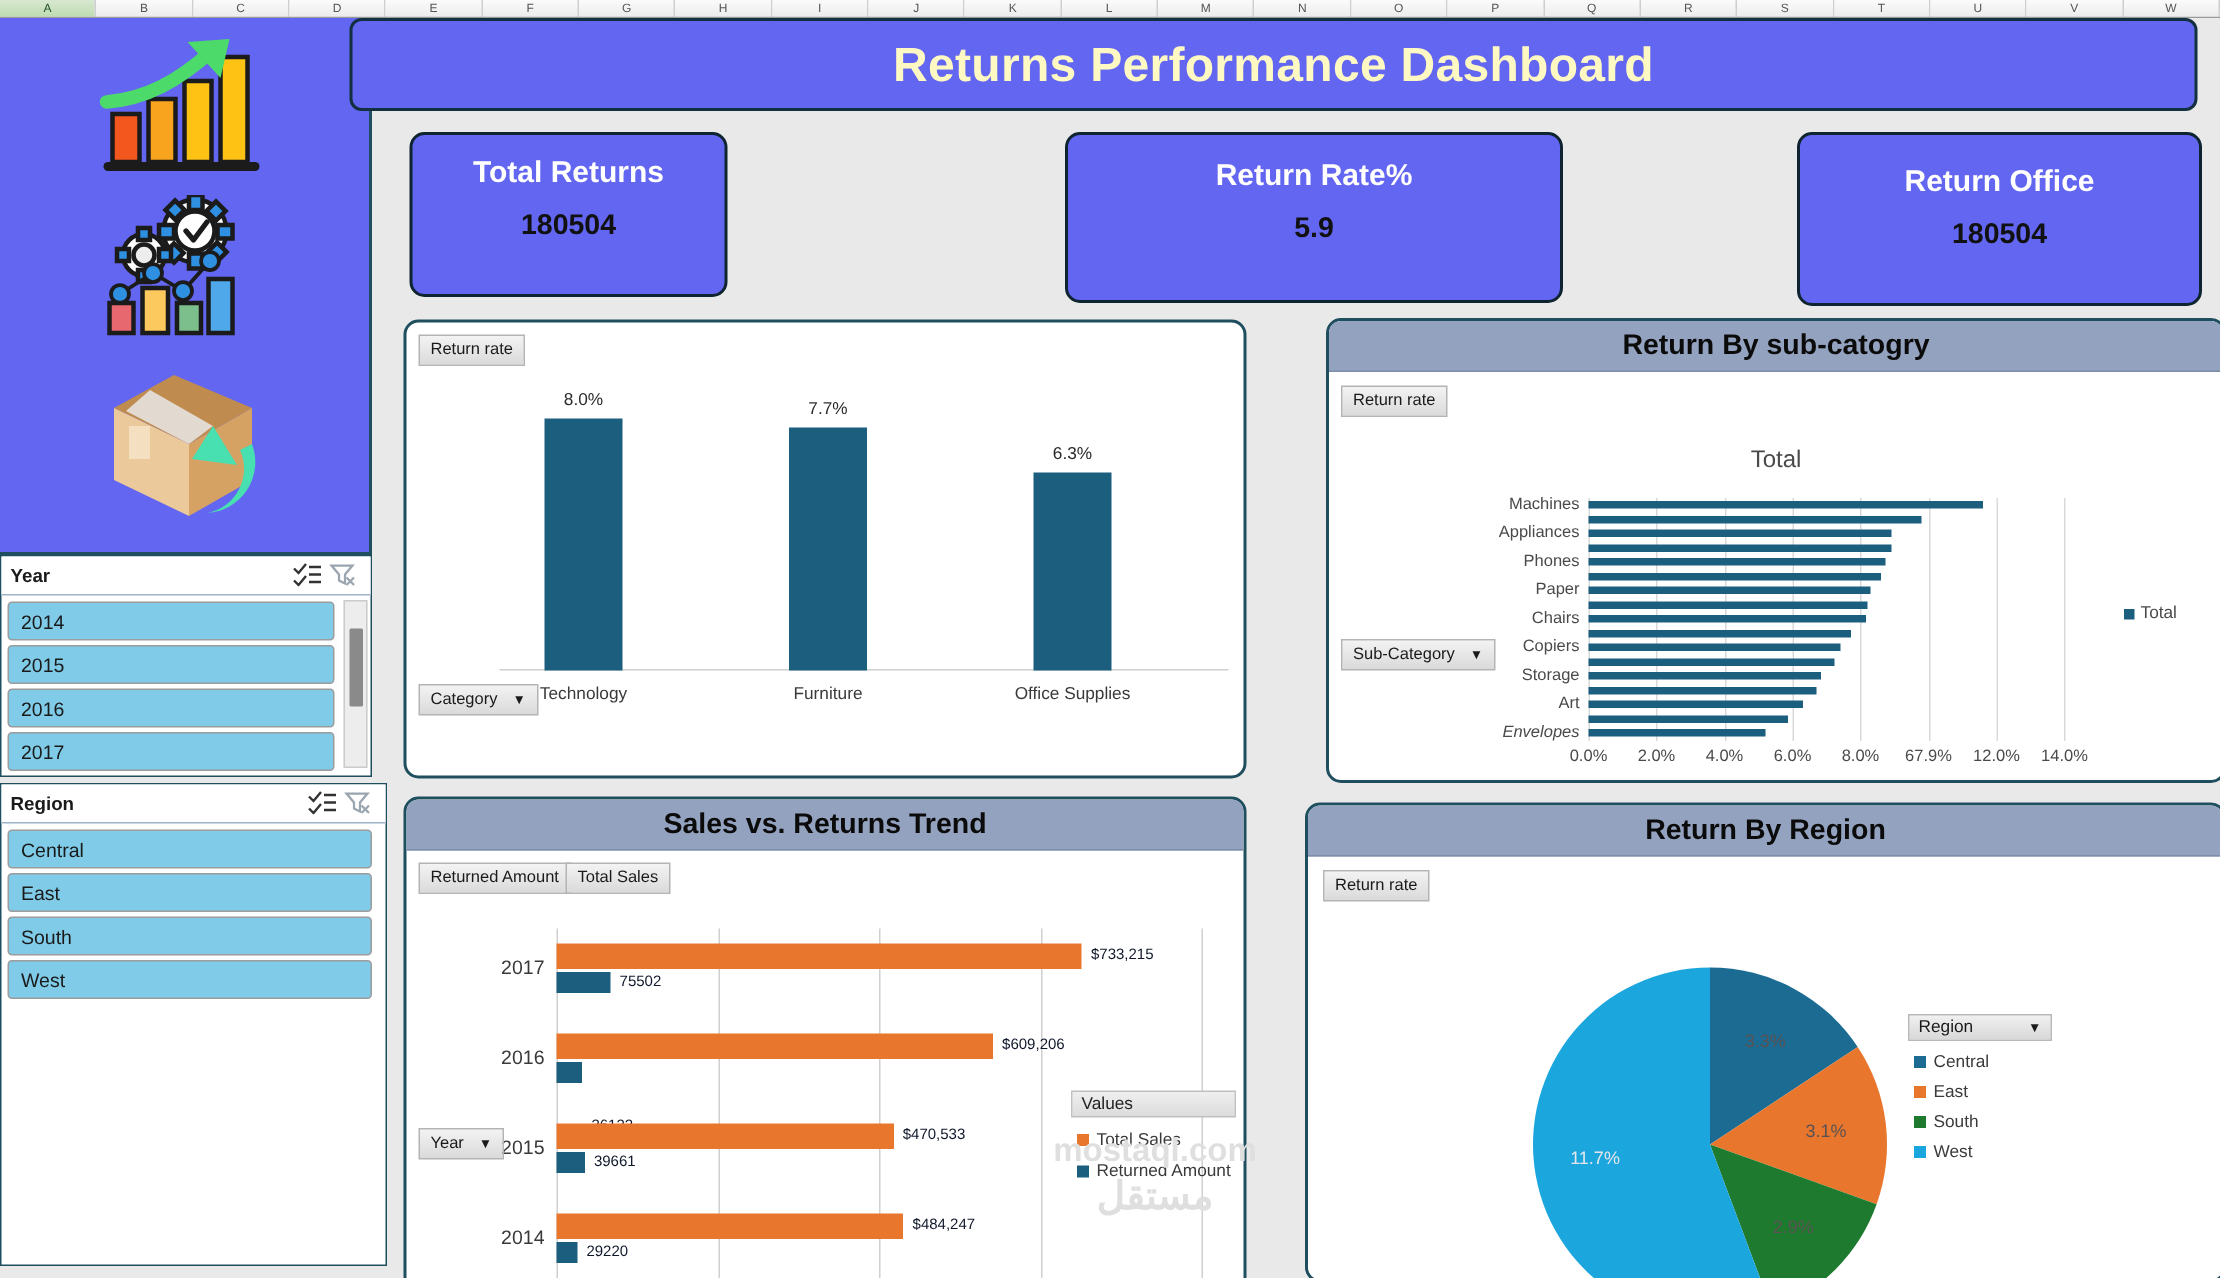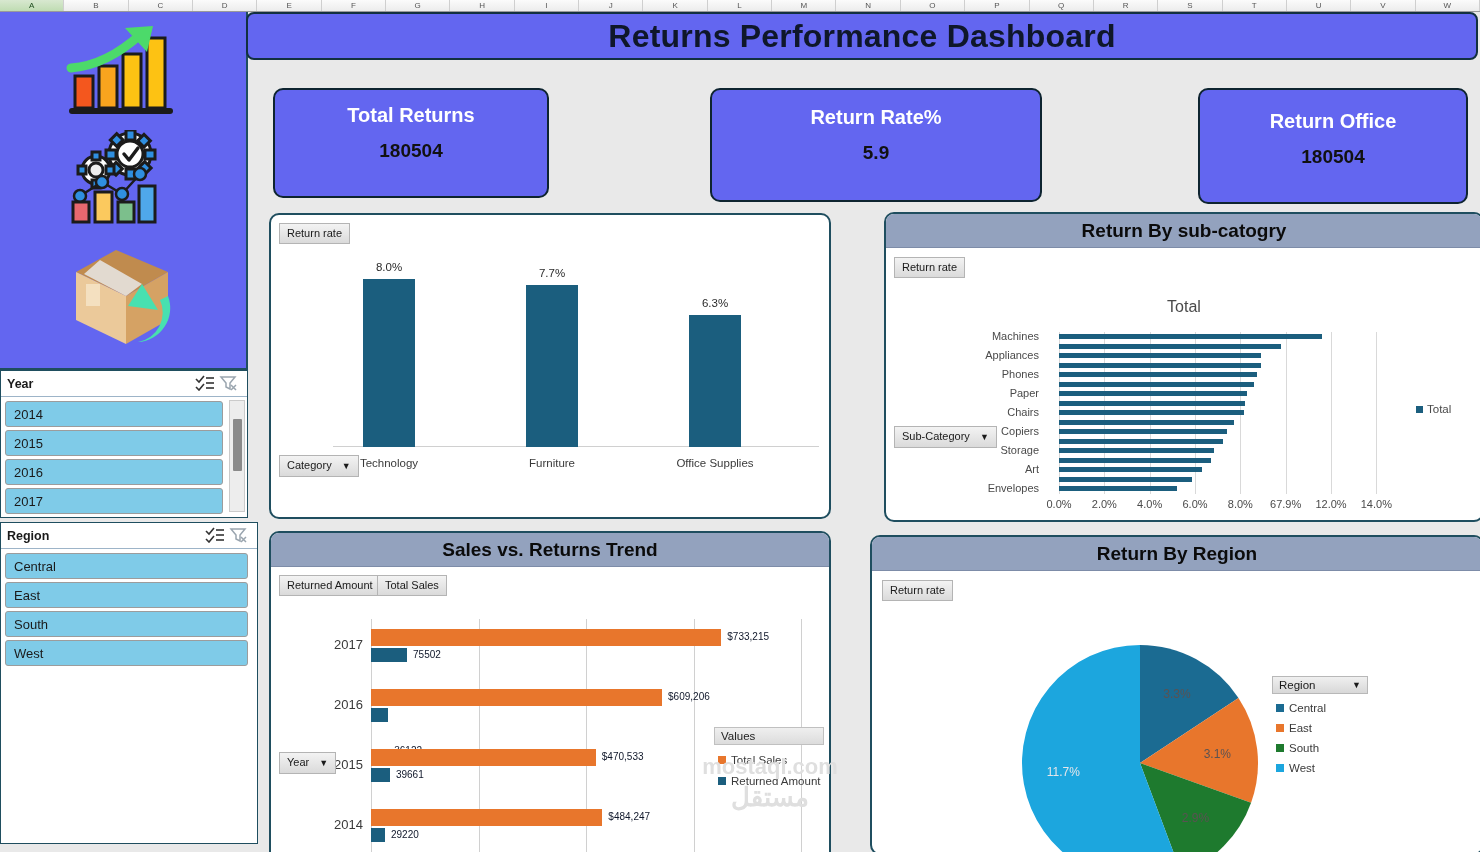--- a/index.html
+++ b/index.html
@@ -61,37 +61,37 @@
     position: absolute; right: 2px; top: 3px; width: 16px; height: 112px;
     background: #EDEDED; border: 1px solid #CBCBCB;
   }
   .slicer-thumb {
     position: absolute; left: 3px; top: 18px; width: 9px; height: 52px;
     background: #8A8A8A; border-radius: 1px;
   }
 
   
   .dash-title {
-    position: absolute; left: 246px; top: 12px; width: 1232px; height: 48px;
+    position: absolute; left: 233px; top: 12px; width: 1232px; height: 62px;
     background: #6366F0; border: 2px solid #123040; border-radius: 8px;
     display: flex; align-items: center; justify-content: center;
-    color: #0f172a; font-size: 32px; font-weight: bold;
+    color: #fef9c3; font-size: 32px; font-weight: bold;
     letter-spacing: 0.2px;
   }
 
   
   .kpi {
     position: absolute; background: #6366F0;
     border: 2px solid #0E2430; border-radius: 10px;
     display: flex; flex-direction: column; align-items: center;
     justify-content: flex-start; padding-top: 14px;
   }
   .kpi-label { color: #fff; font-size: 20px; font-weight: bold; }
   .kpi-value { color: #111; font-size: 19px; font-weight: bold; margin-top: 13px; }
-  .kpi-1 { left: 273px; top: 88px;  width: 276px; height: 110px; }
+  .kpi-1 { left: 273px; top: 88px;  width: 212px; height: 110px; }
   .kpi-2 { left: 710px; top: 88px;  width: 332px; height: 114px; padding-top: 16px;}
   .kpi-3 { left: 1198px; top: 88px; width: 270px; height: 116px; padding-top: 20px;}
 
   
   .panel {
     position: absolute; background: #FFFFFF;
     border: 2px solid #1F4E5F; border-radius: 10px; overflow: hidden;
   }
   .panel-head {
     height: 34px; background: #93A2BE;
@@ -132,21 +132,21 @@
     border-top: 1px solid #D0D0D0;
   }
   .sub-title {
     position: absolute; left: 0; right: 0; top: 50px; text-align: center;
     font-size: 16px; color: #4a4a4a;
   }
   .sub-plot { position: absolute; left: 173px; top: 84px; width: 340px; height: 162px; }
   .sub-grid { position: absolute; top: 0; bottom: 0; width: 1px; background: #D9D9D9; }
   .sub-bar  { position: absolute; left: 0; height: 5px; background: #1B5E7E; }
   .sub-cat  {
-    position: absolute; right: 100%; margin-right: 20px; text-align: right;
+    position: absolute; right: 100%; margin-right: 6px; text-align: right;
     width: 110px; font-size: 11px; color: #4a4a4a; line-height: 10px;
   }
   .sub-tick {
     position: absolute; top: 166px; font-size: 11px; color: #4a4a4a;
     transform: translateX(-50%); white-space: nowrap;
   }
   .sub-legend {
     position: absolute; left: 530px; top: 155px;
     font-size: 11.5px; color: #4a4a4a; display: flex; align-items: center;
   }
@@ -427,21 +427,21 @@
           <div class="sub-bar" style="top: 97.2941px; width: 167.733px;"></div>
           <div class="sub-cat" style="top: 94.2941px;">Copiers</div>
           <div class="sub-bar" style="top: 106.824px; width: 164.333px;"></div>
           <div class="sub-bar" style="top: 116.353px; width: 155.267px;"></div>
           <div class="sub-cat" style="top: 113.353px;">Storage</div>
           <div class="sub-bar" style="top: 125.882px; width: 151.867px;"></div>
           <div class="sub-bar" style="top: 135.412px; width: 142.8px;"></div>
           <div class="sub-cat" style="top: 132.412px;">Art</div>
           <div class="sub-bar" style="top: 144.941px; width: 132.6px;"></div>
           <div class="sub-bar" style="top: 154.471px; width: 117.867px;"></div>
-          <div class="sub-cat" style="top: 151.471px;">Envelopes</div>
+          <div class="sub-cat" style="top: 151.471px; font-style: italic;">Envelopes</div>
         </div>
       <div class="sub-legend">
         <span class="sw"></span>
         <span>Total</span>
       </div>
       <div class="pivot-btn" style="left:8px; top:178px;">
         <span>Sub-Category</span><span class="caret">▼</span>
       </div>
     </div>
   </div>

